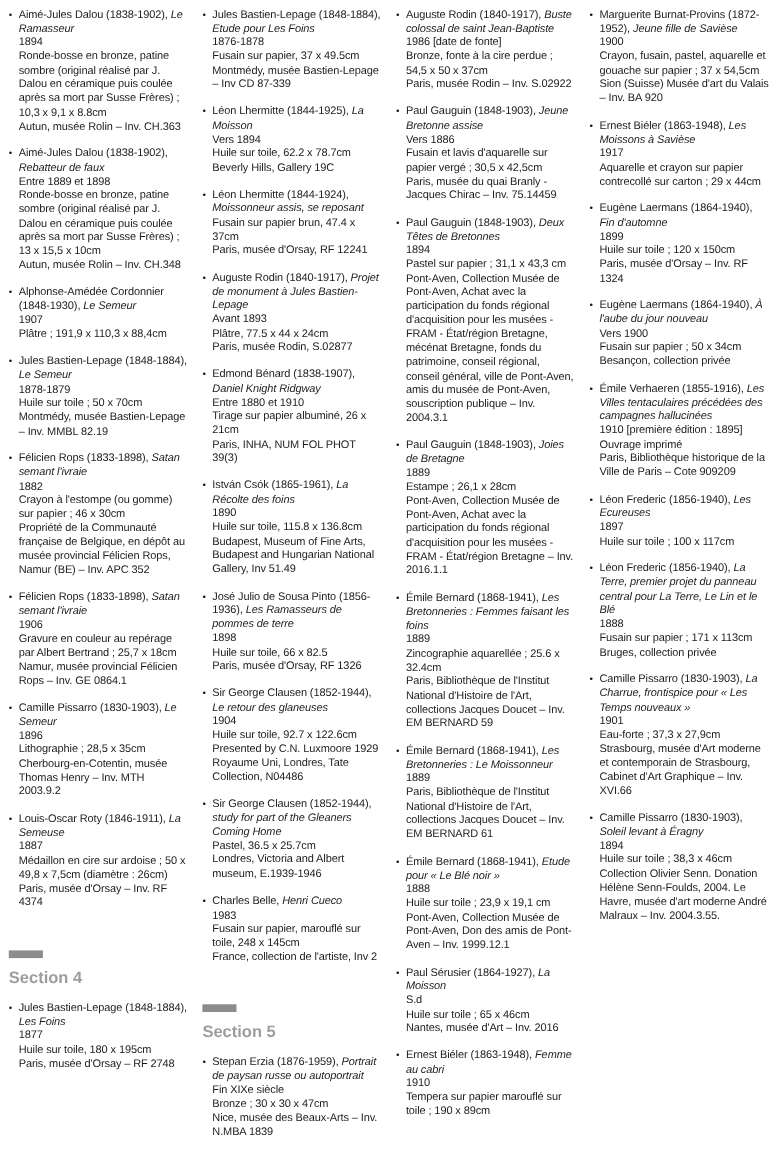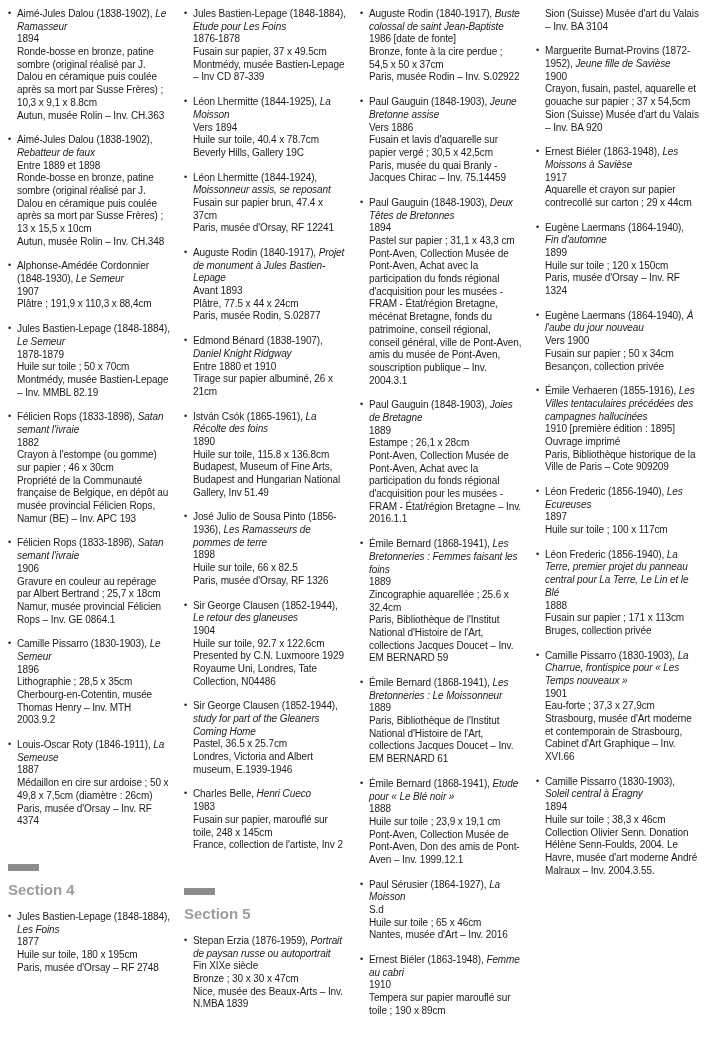--- a/index.html
+++ b/index.html
@@ -80,21 +80,21 @@
       <div class="entry">
         <p class="line head"><span class="bullet">•</span><span class="artist">Jules Bastien-Lepage (1848-1884),</span> <span class="title">Le Semeur</span></p>
         <p class="line">1878-1879</p>
         <p class="line">Huile sur toile ; 50 x 70cm</p>
         <p class="line">Montmédy, musée Bastien-Lepage – Inv. MMBL 82.19</p>
       </div>
       <div class="entry">
         <p class="line head"><span class="bullet">•</span><span class="artist">Félicien Rops (1833-1898),</span> <span class="title">Satan semant l'ivraie</span></p>
         <p class="line">1882</p>
         <p class="line">Crayon à l'estompe (ou gomme) sur papier ; 46 x 30cm</p>
-        <p class="line">Propriété de la Communauté française de Belgique, en dépôt au musée provincial Félicien Rops, Namur (BE) – Inv. APC 193</p>
+        <p class="line">Propriété de la Communauté française de Belgique, en dépôt au musée provincial Félicien Rops, Namur (BE) – Inv. APC 352</p>
       </div>
       <div class="entry">
         <p class="line head"><span class="bullet">•</span><span class="artist">Félicien Rops (1833-1898),</span> <span class="title">Satan semant l'ivraie</span></p>
         <p class="line">1906</p>
         <p class="line">Gravure en couleur au repérage par Albert Bertrand ; 25,7 x 18cm</p>
         <p class="line">Namur, musée provincial Félicien Rops – Inv. GE 0864.1</p>
       </div>
       <div class="entry">
         <p class="line head"><span class="bullet">•</span><span class="artist">Camille Pissarro (1830-1903),</span> <span class="title">Le Semeur</span></p>
         <p class="line">1896</p>
@@ -121,38 +121,39 @@
   <div class="col">
       <div class="entry">
         <p class="line head"><span class="bullet">•</span><span class="artist">Jules Bastien-Lepage (1848-1884),</span> <span class="title">Etude pour Les Foins</span></p>
         <p class="line">1876-1878</p>
         <p class="line">Fusain sur papier, 37 x 49.5cm</p>
         <p class="line">Montmédy, musée Bastien-Lepage – Inv CD 87-339</p>
       </div>
       <div class="entry">
         <p class="line head"><span class="bullet">•</span><span class="artist">Léon Lhermitte (1844-1925),</span> <span class="title">La Moisson</span></p>
         <p class="line">Vers 1894</p>
-        <p class="line">Huile sur toile, 40.4 x 78.7cm</p>
+        <p class="line">Huile sur toile, 62.2 x 78.7cm</p>
         <p class="line">Beverly Hills, Gallery 19C</p>
       </div>
       <div class="entry">
         <p class="line head"><span class="bullet">•</span><span class="artist">Léon Lhermitte (1844-1924),</span> <span class="title">Moissonneur assis, se reposant</span></p>
         <p class="line">Fusain sur papier brun, 47.4 x 37cm</p>
         <p class="line">Paris, musée d'Orsay, RF 12241</p>
       </div>
       <div class="entry">
         <p class="line head"><span class="bullet">•</span><span class="artist">Auguste Rodin (1840-1917),</span> <span class="title">Projet de monument à Jules Bastien-Lepage</span></p>
         <p class="line">Avant 1893</p>
         <p class="line">Plâtre, 77.5 x 44 x 24cm</p>
         <p class="line">Paris, musée Rodin, S.02877</p>
       </div>
       <div class="entry">
         <p class="line head"><span class="bullet">•</span><span class="artist">Edmond Bénard (1838-1907),</span> <span class="title">Daniel Knight Ridgway</span></p>
         <p class="line">Entre 1880 et 1910</p>
         <p class="line">Tirage sur papier albuminé, 26 x 21cm</p>
+        <p class="line">Paris, INHA, NUM FOL PHOT 39(3)</p>
       </div>
       <div class="entry">
         <p class="line head"><span class="bullet">•</span><span class="artist">István Csók (1865-1961),</span> <span class="title">La Récolte des foins</span></p>
         <p class="line">1890</p>
         <p class="line">Huile sur toile, 115.8 x 136.8cm</p>
         <p class="line">Budapest, Museum of Fine Arts, Budapest and Hungarian National Gallery, Inv 51.49</p>
       </div>
       <div class="entry">
         <p class="line head"><span class="bullet">•</span><span class="artist">José Julio de Sousa Pinto (1856-1936),</span> <span class="title">Les Ramasseurs de pommes de terre</span></p>
         <p class="line">1898</p>
@@ -237,23 +238,20 @@
         <p class="line">Nantes, musée d'Art – Inv. 2016</p>
       </div>
       <div class="entry">
         <p class="line head"><span class="bullet">•</span><span class="artist">Ernest Biéler (1863-1948),</span> <span class="title">Femme au cabri</span></p>
         <p class="line">1910</p>
         <p class="line">Tempera sur papier marouflé sur toile ; 190 x 89cm</p>
       </div>
     </div>
   <div class="col">
       <div class="entry">
-        <p class="line">Sion (Suisse) Musée d'art du Valais – Inv. BA 3104</p>
-      </div>
-      <div class="entry">
         <p class="line head"><span class="bullet">•</span><span class="artist">Marguerite Burnat-Provins (1872-1952),</span> <span class="title">Jeune fille de Savièse</span></p>
         <p class="line">1900</p>
         <p class="line">Crayon, fusain, pastel, aquarelle et gouache sur papier ; 37 x 54,5cm</p>
         <p class="line">Sion (Suisse) Musée d'art du Valais – Inv. BA 920</p>
       </div>
       <div class="entry">
         <p class="line head"><span class="bullet">•</span><span class="artist">Ernest Biéler (1863-1948),</span> <span class="title">Les Moissons à Savièse</span></p>
         <p class="line">1917</p>
         <p class="line">Aquarelle et crayon sur papier contrecollé sur carton ; 29 x 44cm</p>
       </div>
@@ -286,19 +284,19 @@
         <p class="line">Fusain sur papier ; 171 x 113cm</p>
         <p class="line">Bruges, collection privée</p>
       </div>
       <div class="entry">
         <p class="line head"><span class="bullet">•</span><span class="artist">Camille Pissarro (1830-1903),</span> <span class="title">La Charrue, frontispice pour « Les Temps nouveaux »</span></p>
         <p class="line">1901</p>
         <p class="line">Eau-forte ; 37,3 x 27,9cm</p>
         <p class="line">Strasbourg, musée d'Art moderne et contemporain de Strasbourg, Cabinet d'Art Graphique – Inv. XVI.66</p>
       </div>
       <div class="entry">
-        <p class="line head"><span class="bullet">•</span><span class="artist">Camille Pissarro (1830-1903),</span> <span class="title">Soleil central à Éragny</span></p>
+        <p class="line head"><span class="bullet">•</span><span class="artist">Camille Pissarro (1830-1903),</span> <span class="title">Soleil levant à Éragny</span></p>
         <p class="line">1894</p>
         <p class="line">Huile sur toile ; 38,3 x 46cm</p>
         <p class="line">Collection Olivier Senn. Donation Hélène Senn-Foulds, 2004. Le Havre, musée d'art moderne André Malraux – Inv. 2004.3.55.</p>
       </div>
     </div>
 </div>
 
 </body></html>

